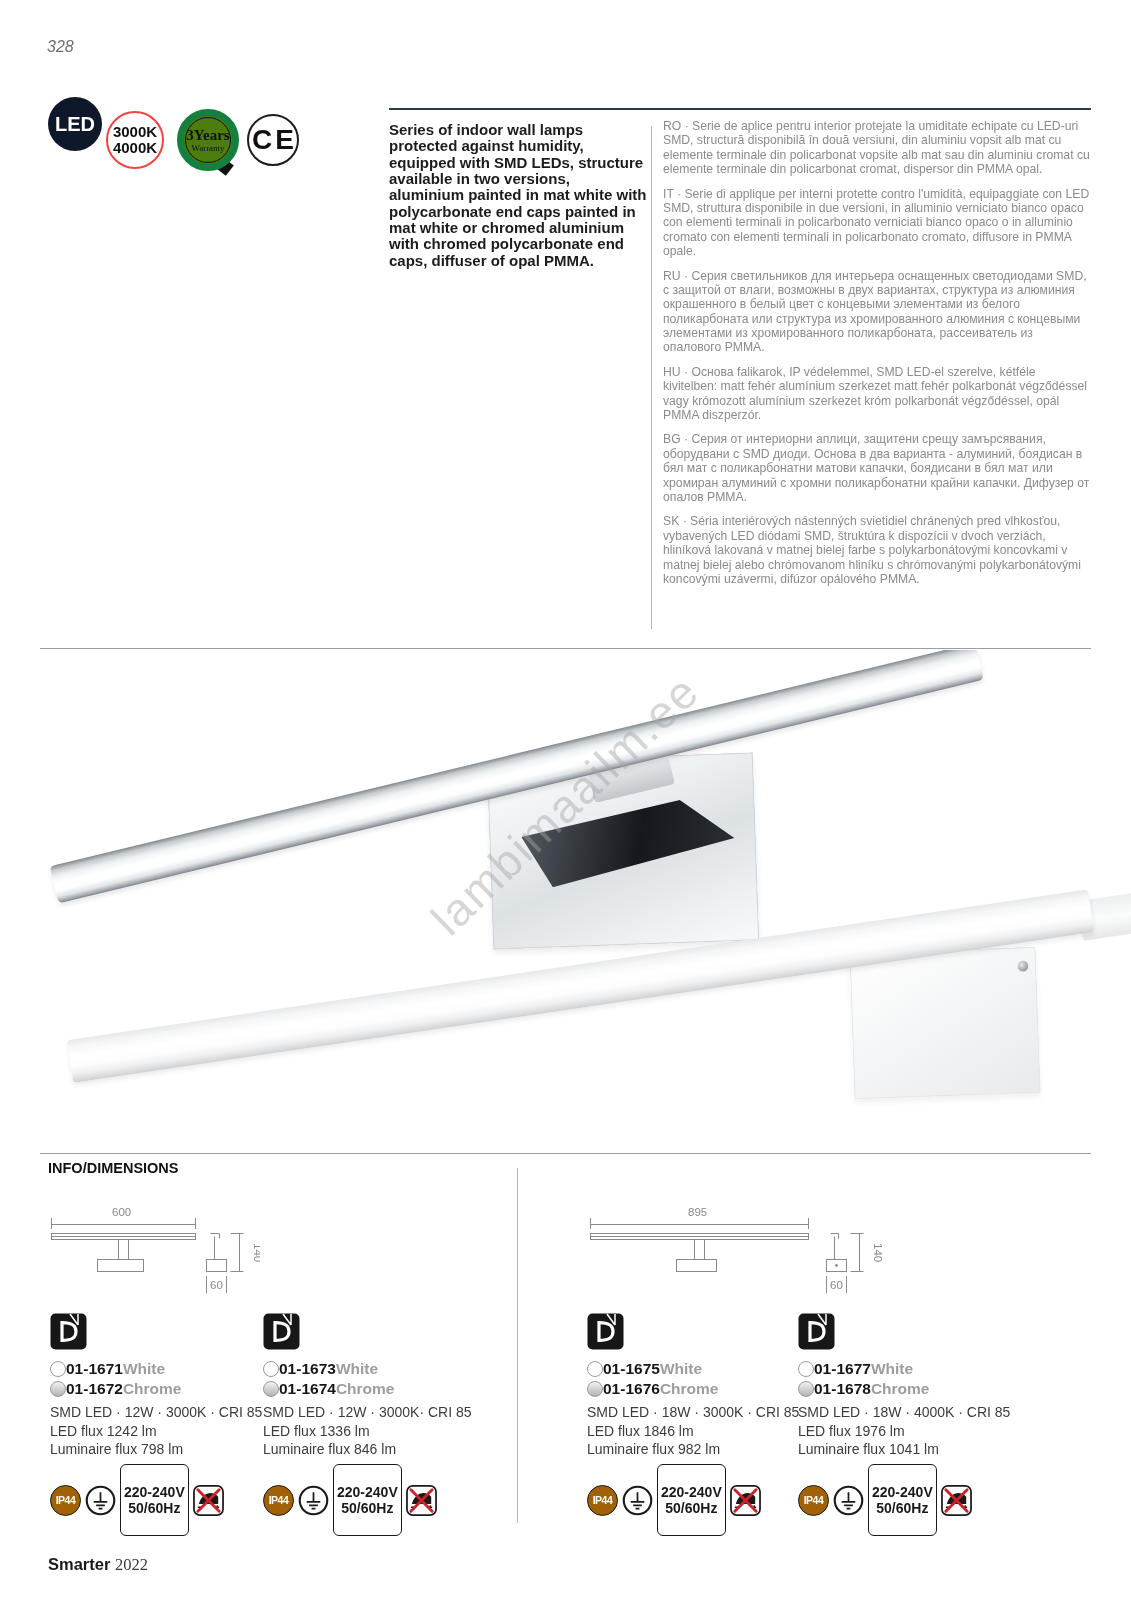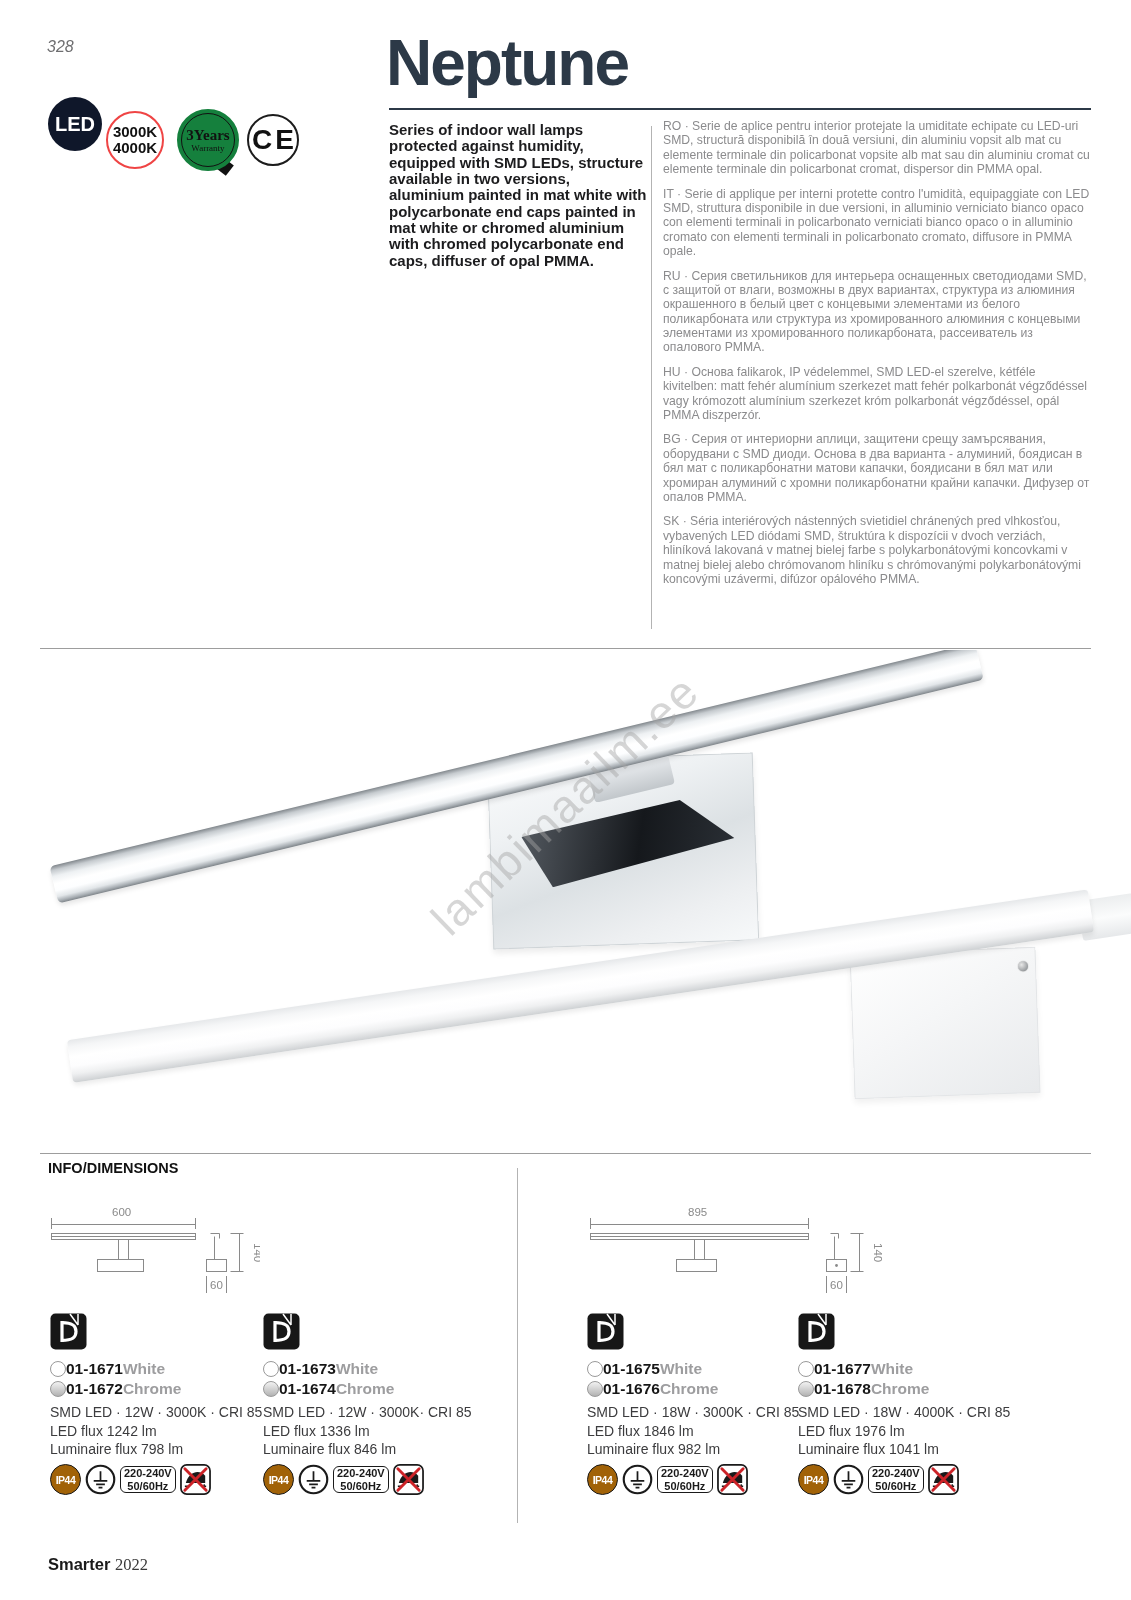--- a/index.html
+++ b/index.html
@@ -7,21 +7,21 @@
   .page{position:relative;width:1131px;height:1600px;background:#fff;overflow:hidden;}
 
   
   .page-number{position:absolute;left:47px;top:38px;font-size:16px;font-style:italic;color:#6e6e70;}
   .title{position:absolute;left:386px;top:26px;font-size:64px;font-weight:bold;color:#2c3947;letter-spacing:-2px;}
   .title-rule{position:absolute;left:389px;top:108px;width:702px;height:2px;background:#2c3947;}
 
   .badge{position:absolute;border-radius:50%;display:flex;flex-direction:column;align-items:center;justify-content:center;text-align:center;box-sizing:border-box;}
   .badge-led{left:48px;top:97px;width:54px;height:54px;background:#0f172a;color:#fff;font-size:20px;font-weight:bold;}
   .badge-temp{left:106px;top:111px;width:58px;height:58px;border:2px solid #ef4444;color:#111;font-size:15px;font-weight:bold;line-height:1.1;}
-  .badge-warranty{left:177px;top:109px;width:62px;height:62px;border:3px solid #15803d;color:#111;background:#15803d;z-index:2;}
+  .badge-warranty{left:177px;top:109px;width:62px;height:62px;border:7px solid #15803d;color:#111;background:#4d7c0f;z-index:2;}
   .badge-warranty .inner{position:absolute;inset:1px;border:1px solid #111;border-radius:50%;display:flex;flex-direction:column;align-items:center;justify-content:center;}
   .badge-warranty .w1{font-family:"Liberation Serif",serif;font-weight:bold;font-size:15px;}
   .badge-warranty .w2{font-family:"Liberation Serif",serif;font-size:9px;margin-top:-1px;}
   .q-tail{position:absolute;left:203px;top:155px;width:30px;height:13px;background:#111;transform:rotate(38deg);z-index:1;}
   .badge-ce{left:247px;top:114px;width:52px;height:52px;border:2px solid #1c1c1c;color:#111;font-size:28px;font-weight:bold;letter-spacing:3px;align-items:flex-end;}
 
   .desc-en{position:absolute;left:389px;top:122px;width:258px;font-size:15px;line-height:1.09;font-weight:bold;color:#1c1c1e;}
   .lang-divider{position:absolute;left:651px;top:126px;width:1px;height:503px;background:#b3b3b3;}
   .translations{position:absolute;left:663px;top:119px;width:430px;color:#8b8b8d;font-size:12.2px;line-height:1.18;}
   .translations p{margin:0 0 10px 0;}
@@ -70,35 +70,34 @@
   .swatch{width:16px;height:16px;border-radius:50%;border:1.5px solid #9a9a9a;box-sizing:border-box;flex:0 0 auto;}
   .swatch-white{background:#fff;}
   .swatch-chrome{background:linear-gradient(180deg,#f2f2f2 0%,#d9d9d9 40%,#b2b2b2 100%);}
   .code{font-size:15.5px;font-weight:bold;color:#161616;}
   .finish{font-size:15.5px;font-weight:bold;color:#9d9d9f;}
   .spec-line{font-size:14px;color:#3c3c3e;margin-top:4.5px;height:14px;white-space:nowrap;}
   .spec-first{margin-top:8px;}
   .cert-row{display:flex;align-items:center;gap:4px;margin-top:9px;}
   .ip44{width:31px;height:31px;border-radius:50%;background:#a16207;border:1.5px solid #1a1a1a;box-sizing:border-box;
     color:#fff;font-size:10.5px;font-weight:bold;display:flex;align-items:center;justify-content:center;letter-spacing:-0.5px;}
-  .volt-box{border:1.5px solid #1a1a1a;border-radius:6px;padding:0 3px;font-size:11px;font-weight:bold;color:#1a1a1a;
+  .volt-box{border:1.5px solid #1a1a1a;border-radius:6px;padding:19px 3px;font-size:14px;font-weight:bold;color:#1a1a1a;
     line-height:1.15;text-align:center;background:#fff;}
 
   .footer{position:absolute;left:48px;top:1555px;font-size:16.5px;color:#1a1a1a;}
   .footer .brand{font-weight:bold;}
   .footer .year{font-weight:normal;color:#3a3a3a;font-family:Liberation Serif, serif;}
 </style>
 </head>
 <body>
 
 <div class="page">
 
   <div class="page-number">328</div>
 
-  <div class="title">Neptune</div>
   <div class="title-rule"></div>
 
   <div class="badge badge-led">
     <span>LED</span>
   </div>
   <div class="badge badge-temp">
     <span>3000K</span>
     <span>4000K</span>
   </div>
   <div class="q-tail"></div>

